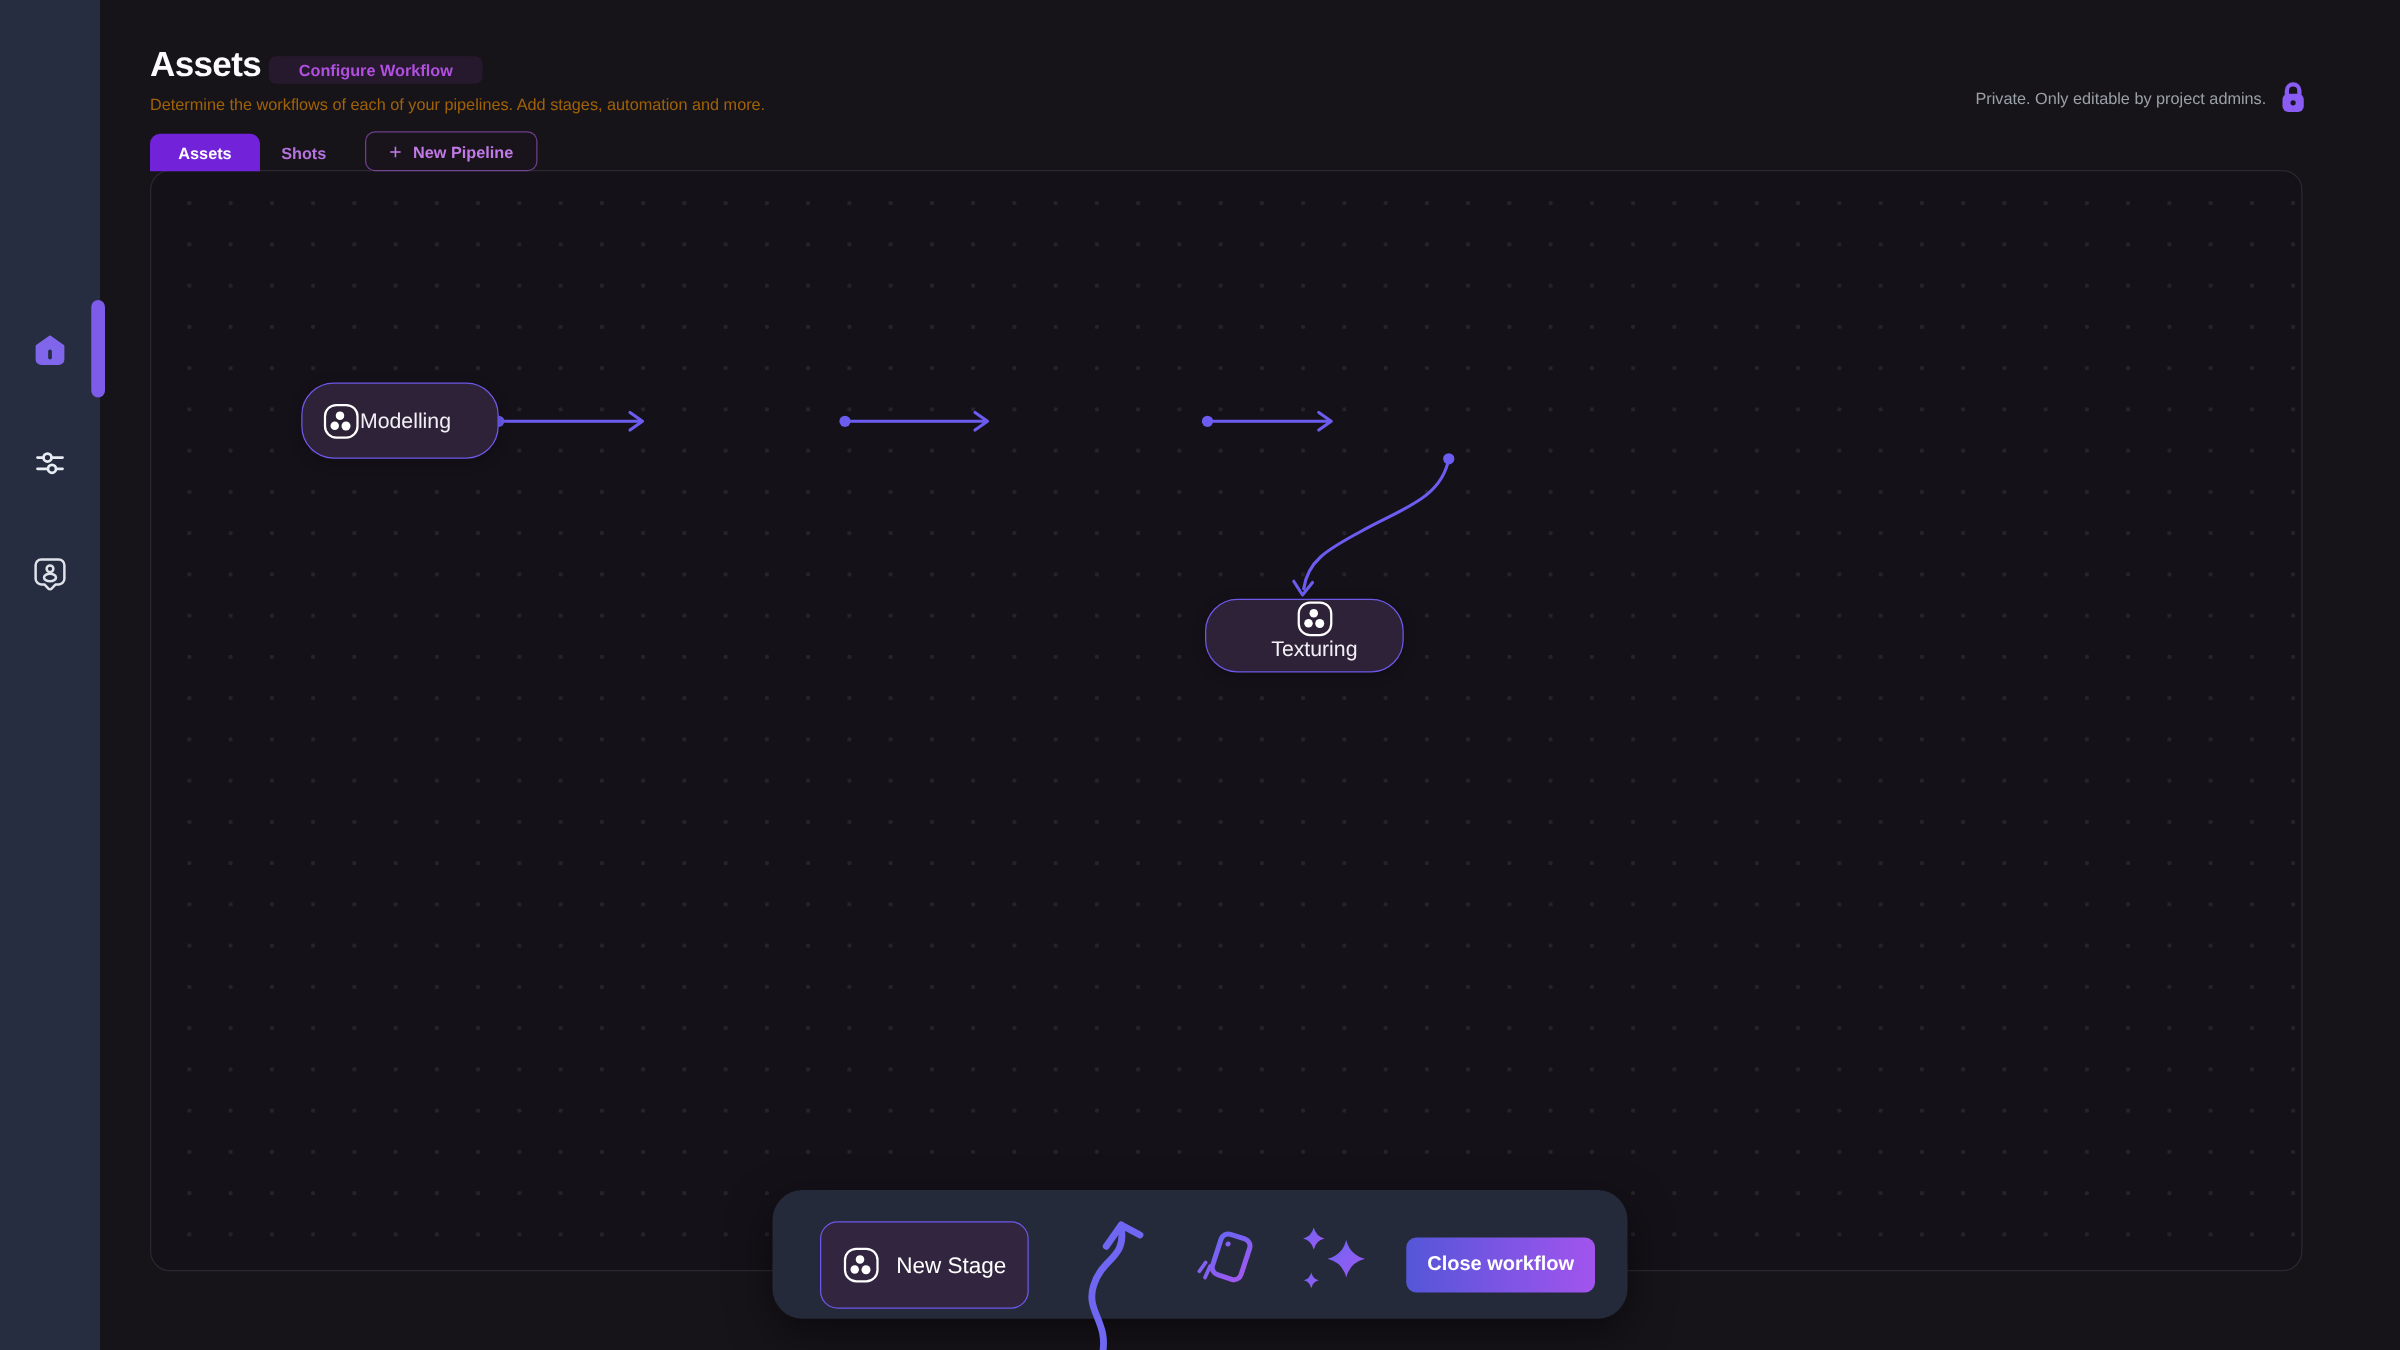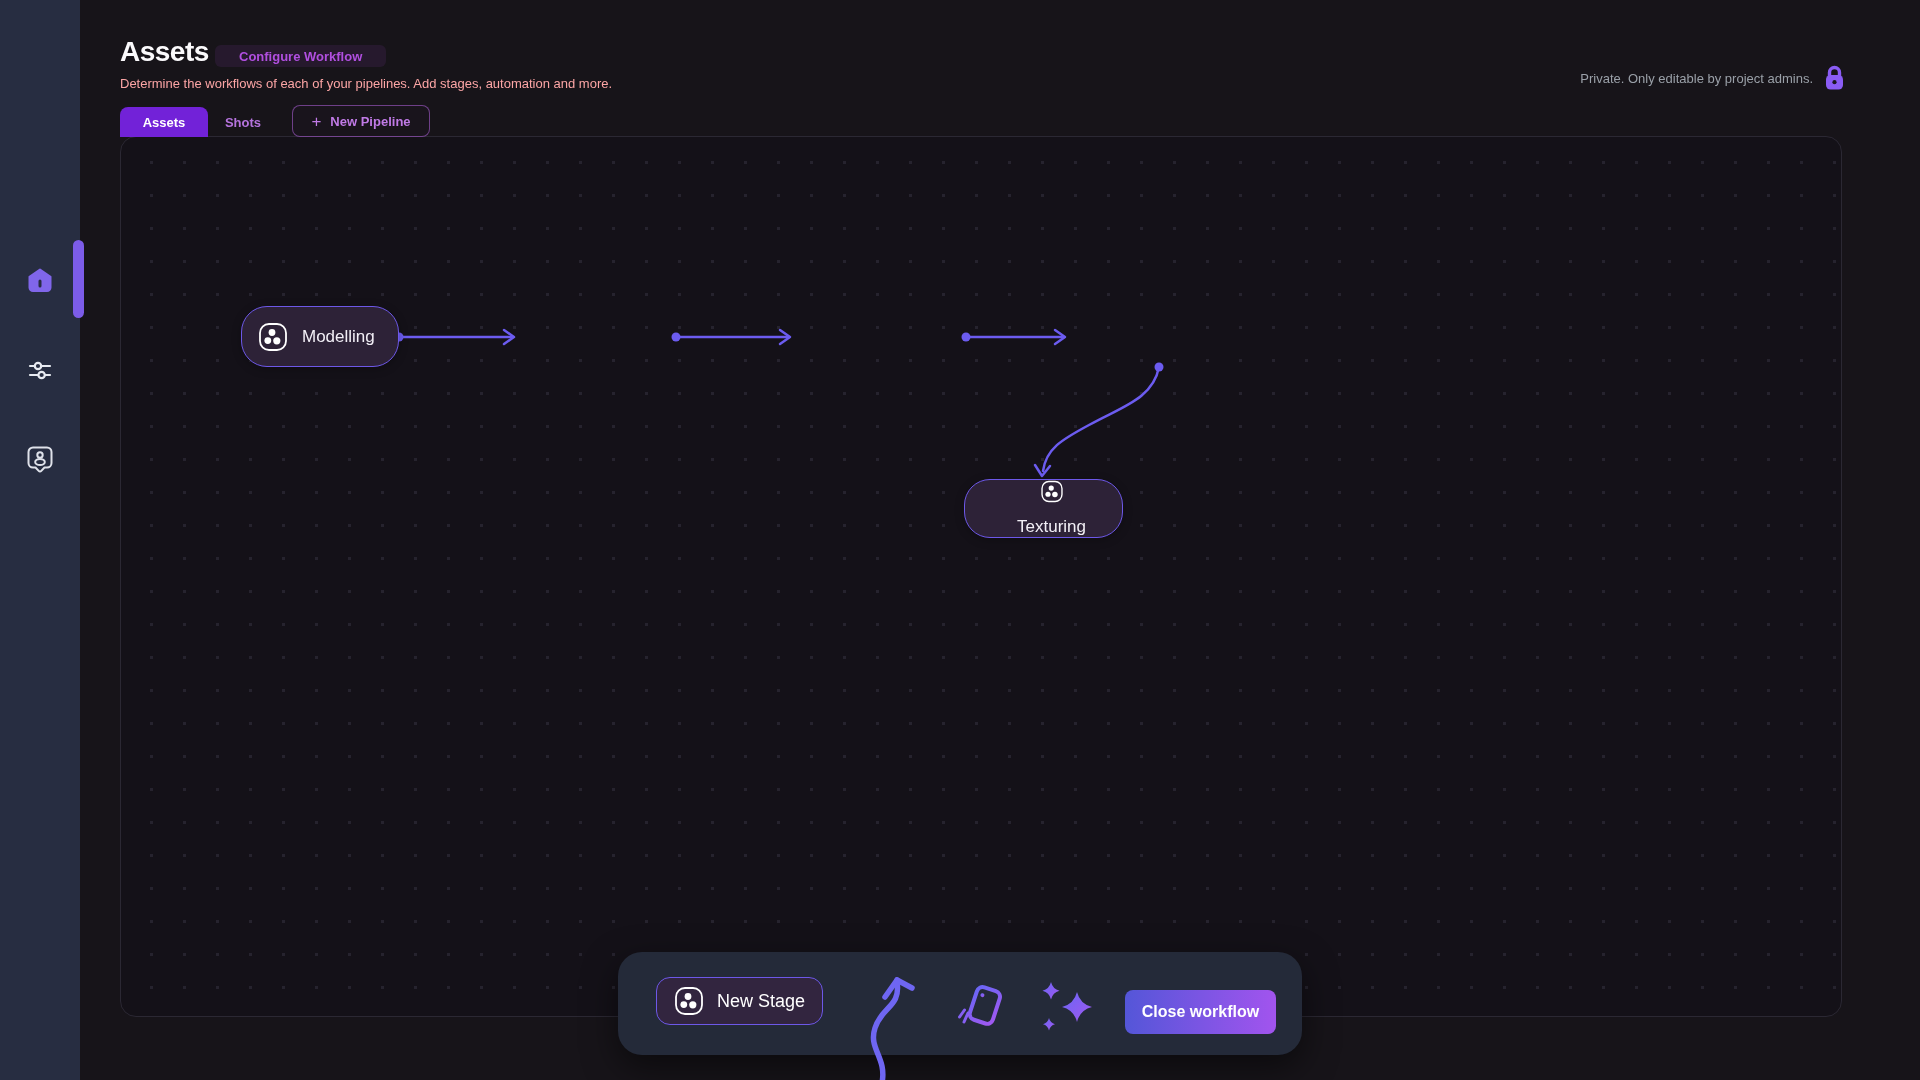--- a/index.html
+++ b/index.html
@@ -23,21 +23,21 @@
     position:absolute; left:73px; top:240px; width:11px; height:78px;
     background:#7c5ce8; border-radius:6px; z-index:6;
   }
   
   .page-title { position:absolute; left:120px; top:36px; font-size:28px; font-weight:800; color:#fbfafc; letter-spacing:-0.5px; }
   .config-badge {
     position:absolute; left:215px; top:45px; height:22px; padding:0 24px;
     display:flex; align-items:center; border-radius:6px;
     background:rgba(177,79,224,0.10); color:#b14fe0; font-size:13px; font-weight:700;
   }
-  .subtitle { position:absolute; left:120px; top:76px; font-size:13px; color:#fca5a5; }
+  .subtitle { position:absolute; left:120px; top:76px; font-size:13px; color:#a16207; }
   .privacy { position:absolute; right:74px; top:64px; display:flex; align-items:center; gap:10px; }
   .privacy-text { font-size:13px; color:#9aa0a8; }
   
   .tab-assets {
     position:absolute; left:120px; top:107px; width:88px; height:30px;
     background:#7222d8; border-radius:8px 8px 0 0;
     display:flex; align-items:center; justify-content:center;
     color:#ffffff; font-size:13px; font-weight:700; cursor:pointer; z-index:3;
   }
   .tab-shots {
@@ -57,38 +57,38 @@
   .canvas {
     position:absolute; left:120px; top:136px; width:1722px; height:881px;
     border:1px solid #2b2833; border-radius:16px;
     background-color:#141118;
     background-image:radial-gradient(#26232e 1.6px, transparent 1.8px);
     background-size:33px 33px; background-position:14px 9px;
     z-index:1;
   }
   .edges-svg { position:absolute; left:0; top:0; width:1722px; height:881px; pointer-events:none; }
   .node {
-    position:absolute; display:flex; align-items:center; gap:14px; padding-left:16px;
+    position:absolute; display:flex; align-items:center; padding-left:16px;
     background:#2d2237; border:1.5px solid #6d58e8; border-radius:26px;
     cursor:grab; box-shadow:0 2px 10px rgba(0,0,0,0.25);
   }
   .node-label { font-size:17px; font-weight:500; color:#f2eff6; white-space:nowrap; }
   .node-modelling   { left:120px; top:169px; width:158px; height:61px; }
   .node-sculpting   { left:397px; top:169px; width:158px; height:61px; }
   .node-retopology  { left:673px; top:169px; width:172px; height:61px; }
   .node-uvtexturing { left:948px; top:169px; width:182px; height:61px; }
   .node-texturing   { left:843px; top:342px; width:159px; height:59px;flex-direction:column; }
   
   .toolbar {
     position:absolute; left:618px; top:952px; width:684px; height:103px;
     background:#242a39; border-radius:24px; z-index:10;
     box-shadow:0 12px 34px rgba(0,0,0,0.5);
   }
   .new-stage-btn {
-    position:absolute; left:656px; top:977px; width:167px; height:48px;
+    position:absolute; left:656px; top:977px; width:167px; height:70px;
     background:#32253f; border:1.5px solid #6d58e8; border-radius:14px;
     display:flex; align-items:center; justify-content:center; gap:13px;
     color:#ffffff; font-size:18px; font-weight:500; cursor:pointer; z-index:11;
   }
   .tool-icon { position:absolute; cursor:pointer; z-index:12; }
   .tool-arrow    { left:852px; top:960px; width:90px; height:125px; }
   .tool-card     { left:955px; top:980px; width:56px; height:56px; }
   .tool-sparkles { left:1036px; top:976px; width:66px; height:62px; }
   .close-btn {
     position:absolute; left:1125px; top:990px; width:151px; height:44px;

